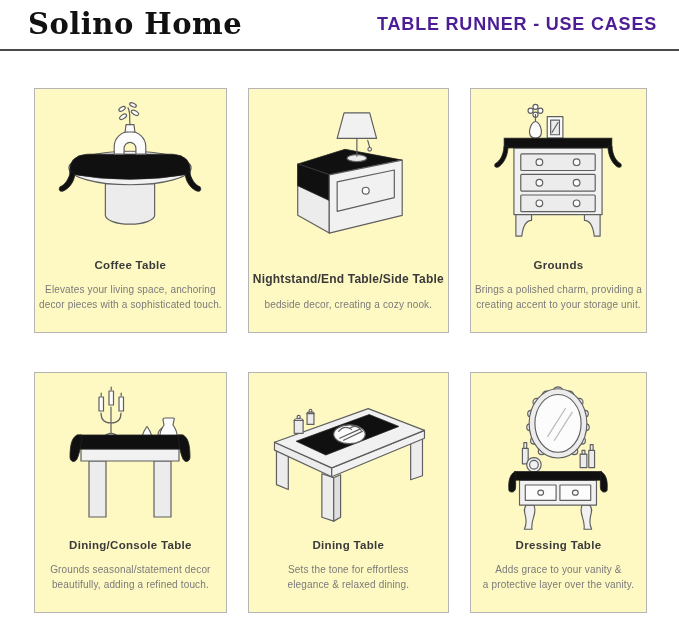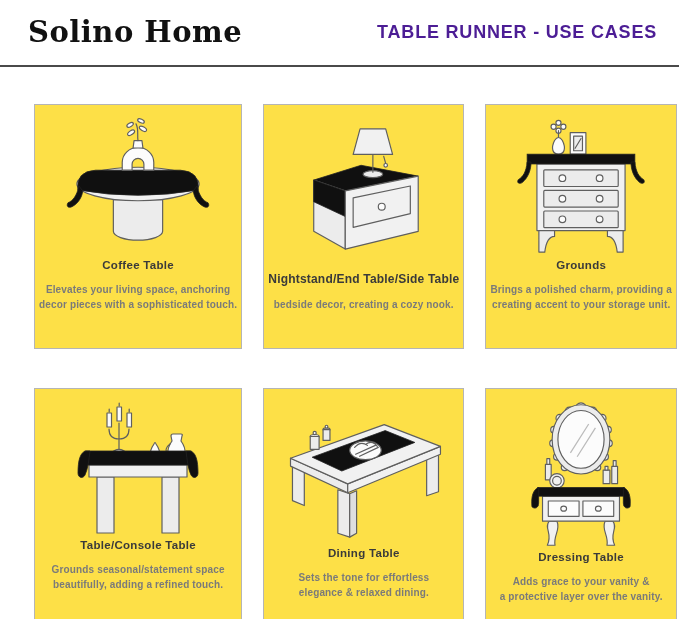--- a/index.html
+++ b/index.html
@@ -2,54 +2,53 @@
 <html><head>
 <meta charset="utf-8">
 <style>
   * { box-sizing: border-box; }
   html,body { margin:0; padding:0; }
   body {
     width:679px; height:619px; background:#ffffff; overflow:hidden;
     font-family:"Liberation Sans", sans-serif;
   }
   .header {
-    height:67px; display:flex; align-items:center; justify-content:space-between;
+    height:51px; display:flex; align-items:center; justify-content:space-between;
     padding:0 22px 0 28px; border-bottom:2px solid #4a4a4a;
   }
   .brand {
     font-family:"DejaVu Serif", serif; font-weight:700; font-size:29px;
     color:#111; letter-spacing:0.5px; line-height:1;
   }
   .header-title {
     font-size:18px; font-weight:700; letter-spacing:0.8px; color:#4c1d95;
   }
   .grid {
     margin-top:37px; padding:0 34px;
     display:grid; grid-template-columns:repeat(3,1fr);
     grid-template-rows:245px 241px; column-gap:21px; row-gap:39px;
   }
   .card {
-    border:1px solid #b5b5b5; background:#fde047;
+    border:1px solid #b5b5b5; background:#fef9c3;
     display:flex; flex-direction:column; align-items:center;
-    padding:8px 4px 36px 4px; text-align:center;
+    padding:8px 4px 20px 4px; text-align:center;
   }
   .illo {
     flex:0 0 auto; display:flex; align-items:center; justify-content:center;
     margin-top:2px;
   }
   .card-text { margin-top:auto; width:100%; }
   .card-title {
     font-size:11.5px; font-weight:700; color:#3a3a3a; letter-spacing:0.3px;
     white-space:nowrap;
   }
   .grid .card:nth-child(2) .card-title { font-size:12px; letter-spacing:0.2px; }
   .card-desc {
     margin-top:11px; font-size:10px; color:#7a7a7a; line-height:1.5;
     letter-spacing:0.15px;
-    font-weight:bold;
   }
   .card-desc span { display:block; white-space:nowrap; }
   svg { display:block; }
   .ln { stroke:#5f5f5f; stroke-width:1.2; stroke-linejoin:round; stroke-linecap:round; }
   .fill-a { fill:#f1f1f1; }
   .fill-b { fill:#ececec; }
   .fill-w { fill:#fcfcfc; }
   .runner { fill:#101010; stroke:#222; stroke-width:0.8; }
   .nofill { fill:none; }
 </style>
@@ -167,23 +166,23 @@
         <path class="ln nofill" d="M107,45 Q100,50 105,57"></path>
         <rect class="ln fill-b" x="34" y="78" width="17" height="56"></rect>
         <rect class="ln fill-b" x="99" y="78" width="17" height="56"></rect>
         <rect class="ln fill-a" x="26" y="66" width="98" height="12" stroke="#636363"></rect>
         <rect class="runner" x="22" y="52" width="106" height="14"></rect>
         <path class="runner" d="M23,52 C17,53 15,62 15,74 C15,79 20,80 22,76 C25,70 26,60 27,52 Z"></path>
         <path class="runner" d="M127,52 C133,53 135,62 135,74 C135,79 130,80 128,76 C125,70 124,60 123,52 Z"></path>
       </svg>
     </div>
     <div class="card-text">
-      <div class="card-title">Table/Console Table</div>
-      <div class="card-desc">
-        <span>Grounds seasonal/statement space</span>
+      <div class="card-title">Dining/Console Table</div>
+      <div class="card-desc">
+        <span>Grounds seasonal/statement decor</span>
         <span>beautifully, adding a refined touch.</span>
       </div>
     </div>
   </div>
 
   <div class="card">
     <div class="illo">
       <svg width="168" height="148" viewBox="0 0 165 150">
         <polygon class="ln fill-b" points="10,66 22,71 22,108 10,103"></polygon>
         <polygon class="ln fill-b" points="56,92 68,96 68,140 56,136"></polygon>

